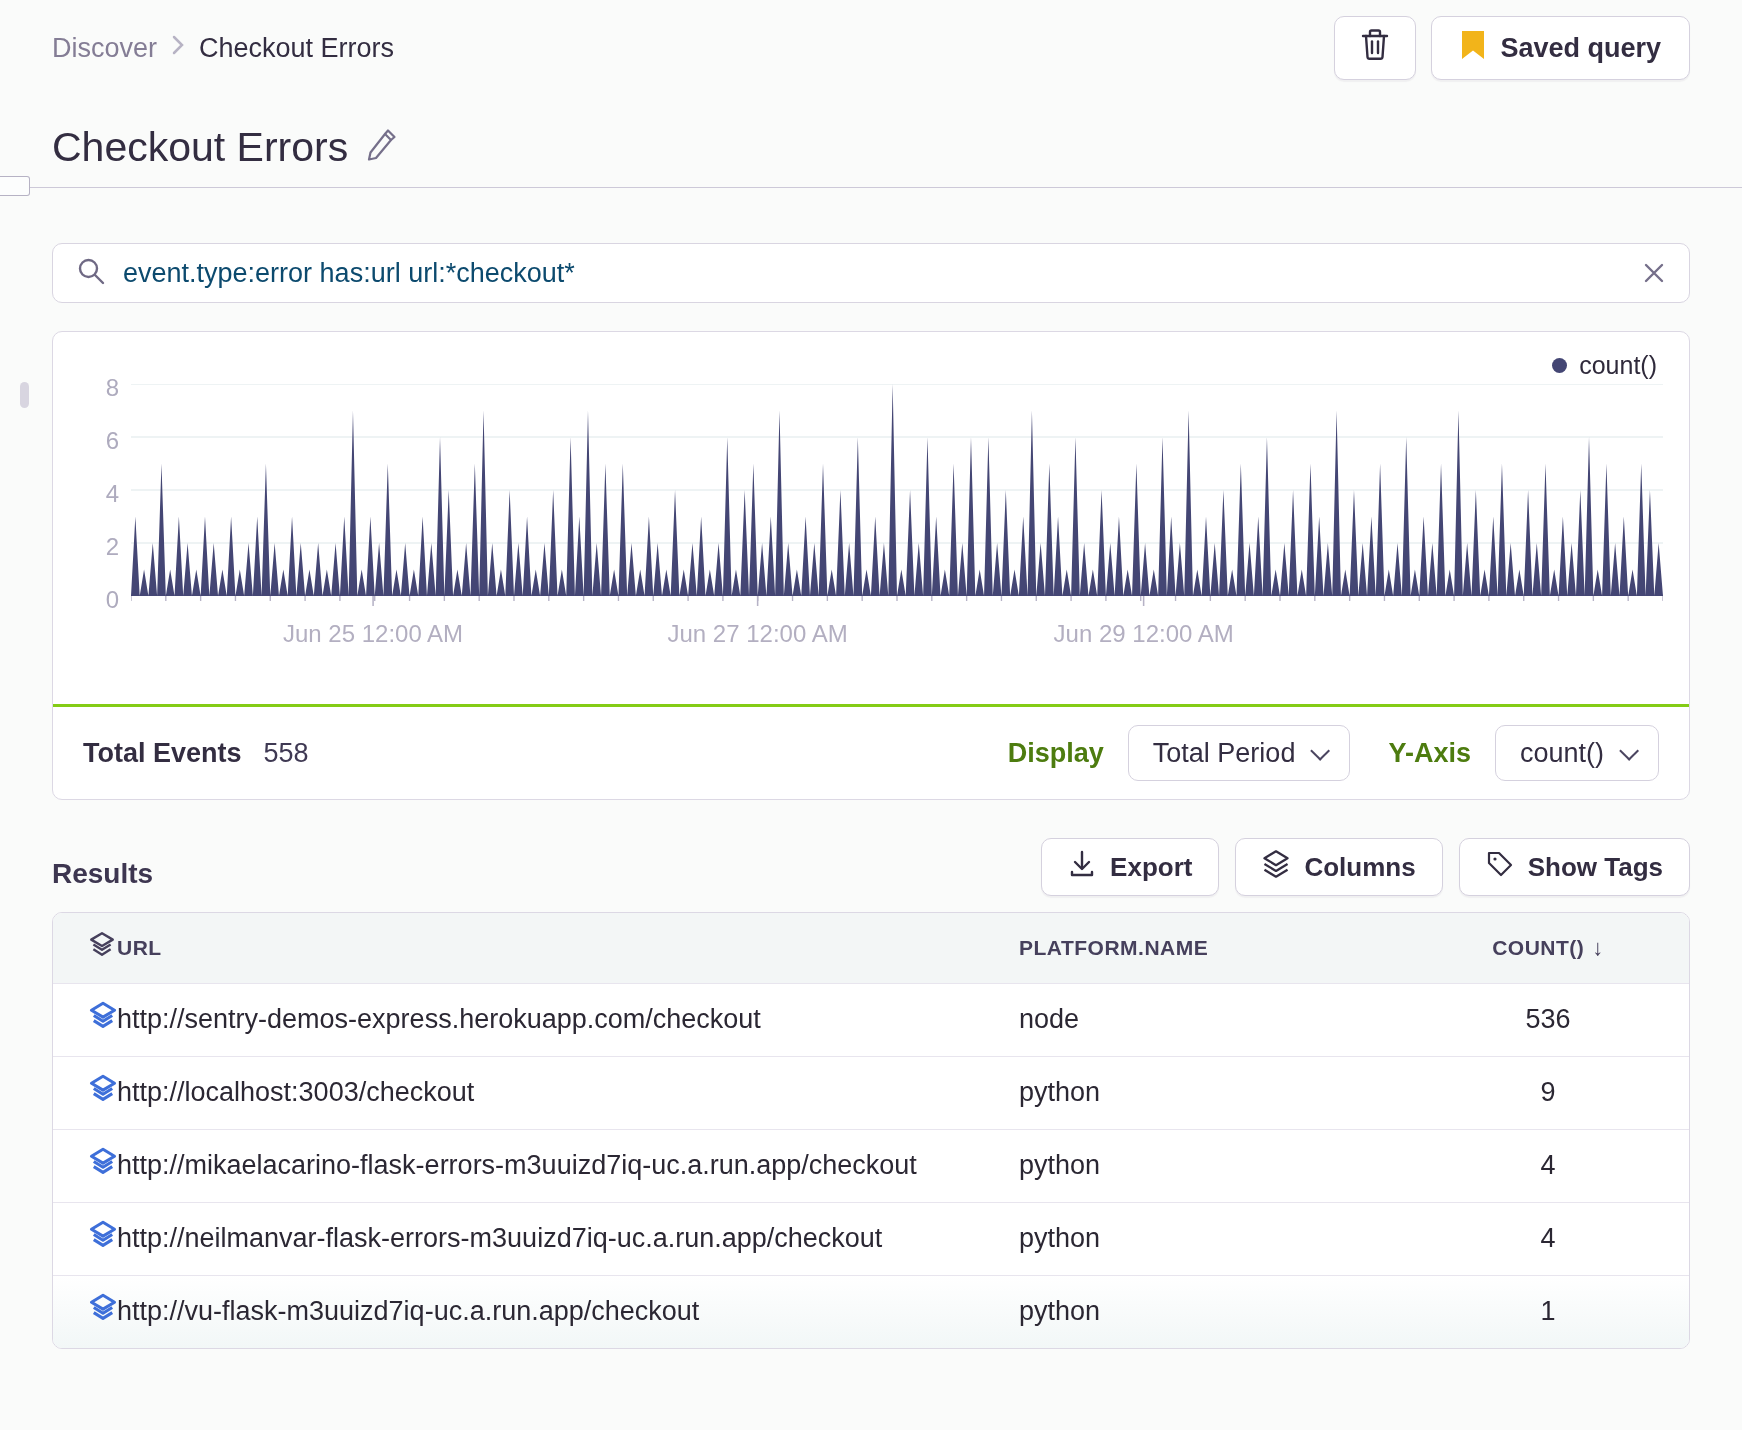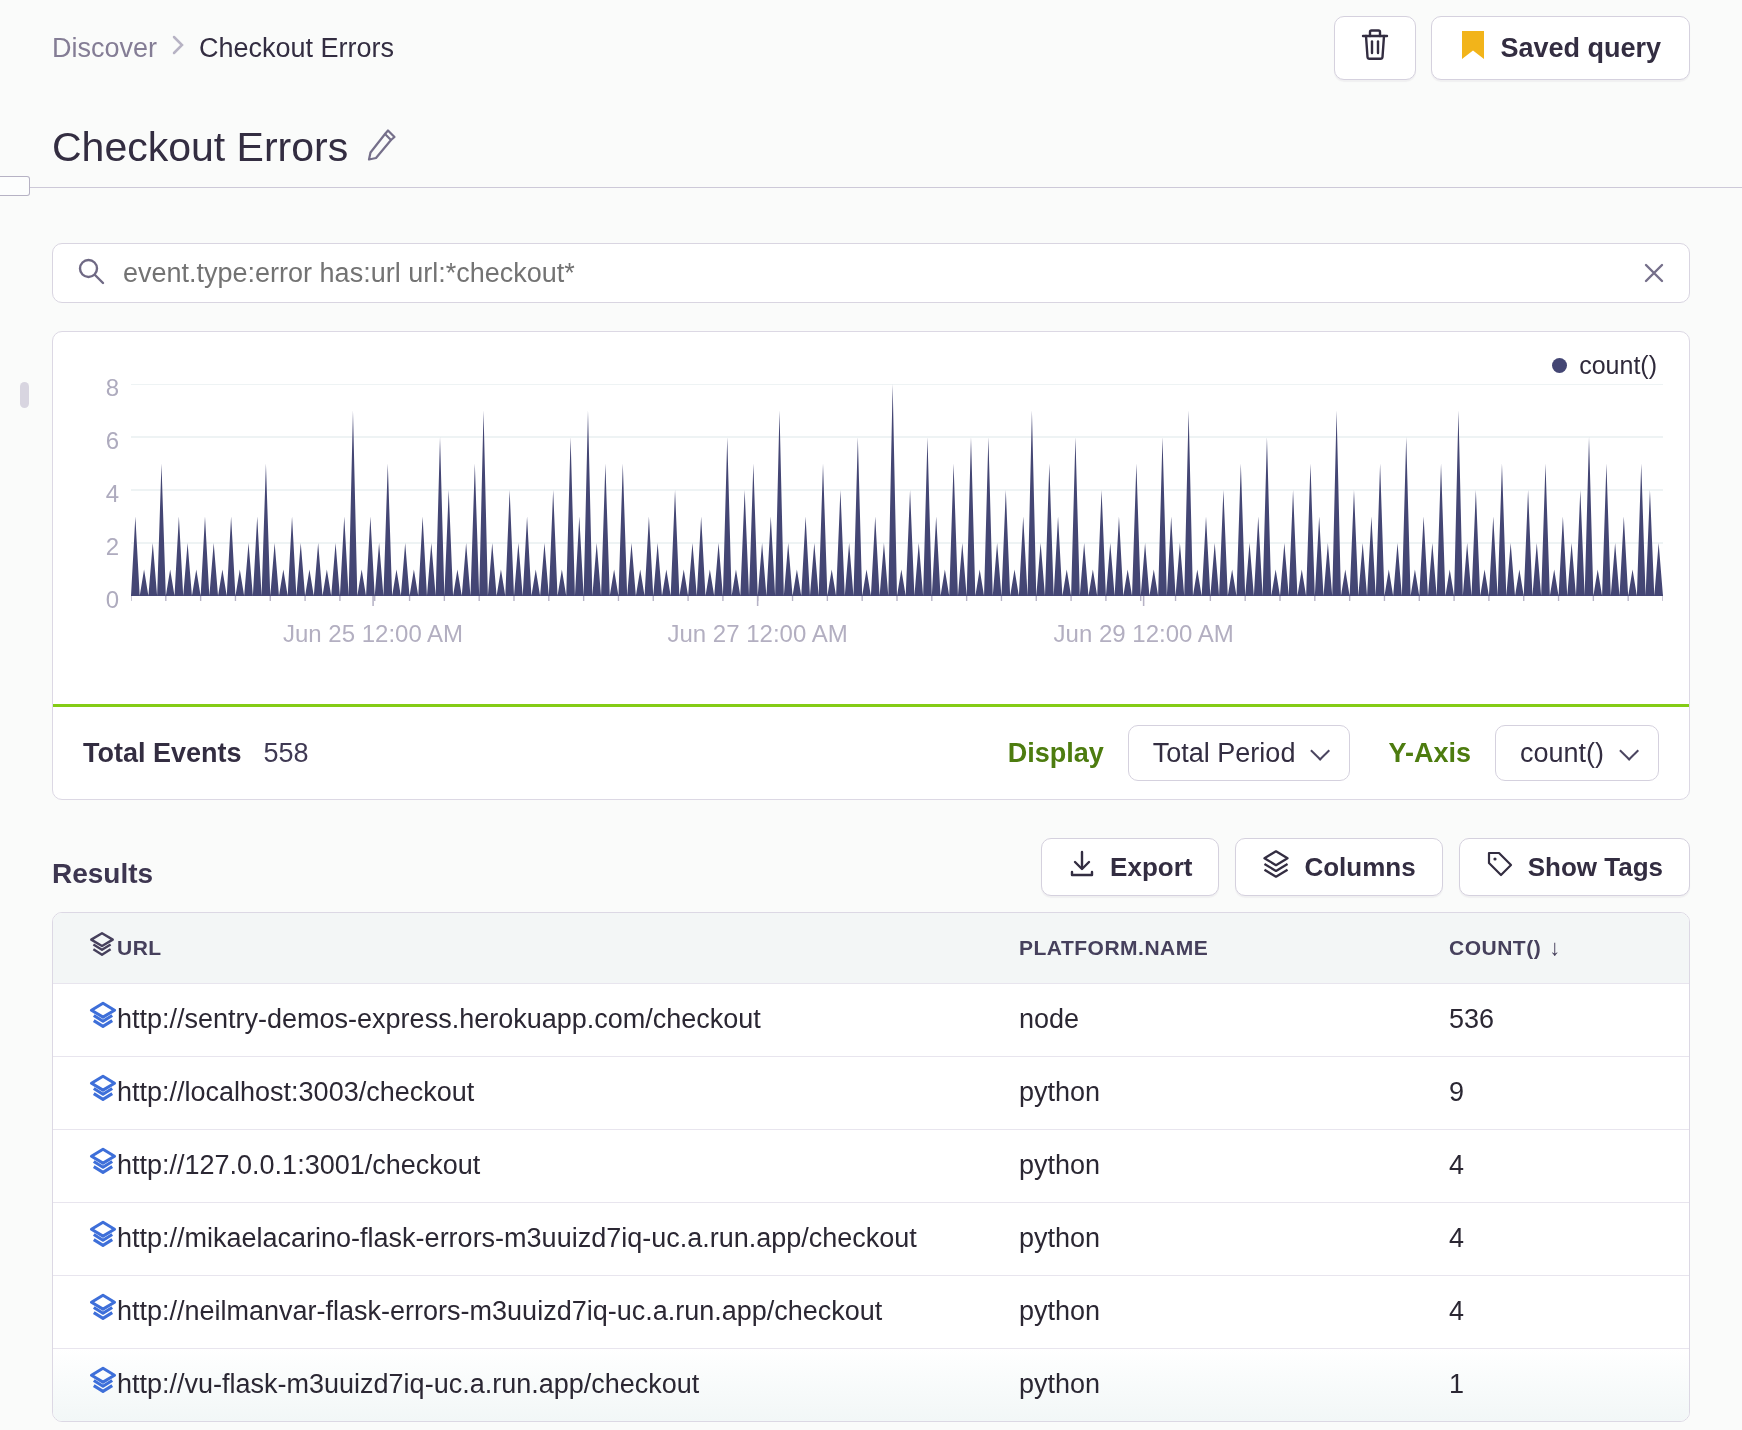--- a/index.html
+++ b/index.html
@@ -39,21 +39,21 @@
     position:absolute; left:0; top:176px; width:30px; height:20px;
     background:#fcfdfd; border:1px solid #b6b2c4; border-left:none; border-radius:0 3px 3px 0;
   }
   .side-pill { position:absolute; left:20px; top:382px; width:9px; height:26px; border-radius:5px; background:#d8d5e0; }
 
   
   .search-bar {
     margin-top:72px; height:60px; background:#fff; border:1px solid #d9d5e1;
     border-radius:10px; display:flex; align-items:center; padding:0 24px; gap:18px;
   }
-  .search-text { flex:1; font-size:27px; color:#737373; border:none; outline:none; background:transparent; font-family:"Liberation Sans",sans-serif; }
+  .search-text { flex:1; font-size:27px; color:#0c4a6e; border:none; outline:none; background:transparent; font-family:"Liberation Sans",sans-serif; }
   .icon-btn { background:none; border:none; cursor:pointer; display:flex; align-items:center; }
 
   
   .panel { background:#fff; border:1px solid #dcd8e4; border-radius:10px; }
   .chart-panel { margin-top:28px; }
   .chart-inner { padding:18px 26px 0 26px; }
   .legend { display:flex; justify-content:flex-end; align-items:center; gap:12px; height:30px; margin-right:6px; }
   .legend-dot { width:15px; height:15px; border-radius:50%; }
   .legend-label { font-size:25px; color:#2f2a3b; }
   .chart-area { display:flex; margin-top:4px; }
@@ -82,21 +82,21 @@
   .results-row { display:flex; align-items:flex-end; justify-content:space-between; margin-top:38px; }
   .results-heading { font-size:28px; font-weight:bold; color:#3d3650; padding-bottom:6px; }
   .results-actions { display:flex; gap:16px; }
   .btn-small { height:58px; font-size:26px; padding:0 26px; }
 
   
   .table-panel { margin-top:16px; overflow:hidden; }
   table { width:100%; border-collapse:collapse; }
   thead tr { background:#f3f6f6; }
   th { font-size:21px; letter-spacing:0.5px; color:#46405c; text-align:left; font-weight:bold; height:70px; }
-  th.col-count, td.col-count { text-align:left; padding-right:42px; }
+  th.col-count, td.col-count { text-align:center; padding-right:42px; }
   .col-icon { width:64px; padding-left:36px; }
   .col-url { width:auto; }
   .col-platform { width:430px; }
   .col-count { width:240px; }
   td { font-size:27px; color:#2b2733; height:73px; border-top:1px solid #e8e5ee; }
   tbody tr:last-child { background:linear-gradient(#ffffff, #f2f7f7); }
   .sort-arrow { display:inline-block; margin-left:8px; font-size:22px; color:#46405c; }
 </style>
 </head>
 <body>
@@ -337,32 +337,20 @@
         <path d="M12 2 L22 8 L12 14 L2 8 Z"></path>
                 <path d="M4 12.5 L12 17.5 L20 12.5"></path>
                 <path d="M4 17 L12 22 L20 17"></path>
       </svg>
     </td>
     <td class="col-url row-url">http://localhost:3003/checkout</td>
     <td class="col-platform row-platform">python</td>
     <td class="col-count row-count">9</td>
   </tr>
 
-  <tr>
-    <td class="col-icon">
-      <svg width="28" height="30" viewBox="0 0 24 26" fill="none" stroke="#3e6fd9" stroke-width="2.6" stroke-linejoin="round">
-        <path d="M12 2 L22 8 L12 14 L2 8 Z"></path>
-                <path d="M4 12.5 L12 17.5 L20 12.5"></path>
-                <path d="M4 17 L12 22 L20 17"></path>
-      </svg>
-    </td>
-    <td class="col-url row-url">http://127.0.0.1:3001/checkout</td>
-    <td class="col-platform row-platform">python</td>
-    <td class="col-count row-count">4</td>
-  </tr>
 
   <tr>
     <td class="col-icon">
       <svg width="28" height="30" viewBox="0 0 24 26" fill="none" stroke="#3e6fd9" stroke-width="2.6" stroke-linejoin="round">
         <path d="M12 2 L22 8 L12 14 L2 8 Z"></path>
                 <path d="M4 12.5 L12 17.5 L20 12.5"></path>
                 <path d="M4 17 L12 22 L20 17"></path>
       </svg>
     </td>
     <td class="col-url row-url">http://mikaelacarino-flask-errors-m3uuizd7iq-uc.a.run.app/checkout</td>

